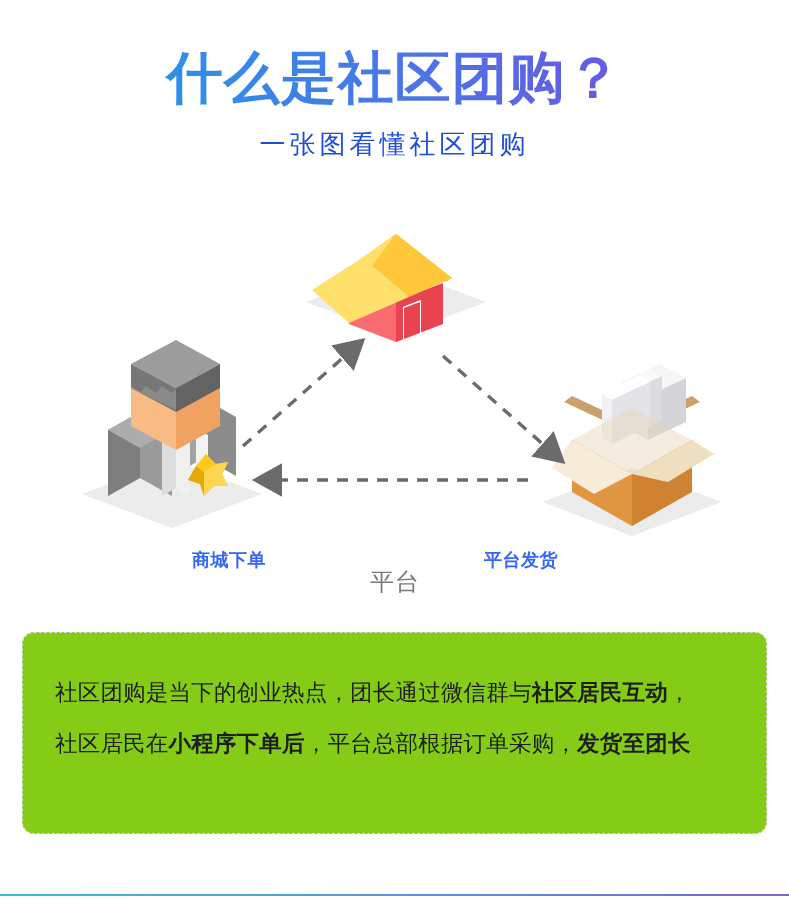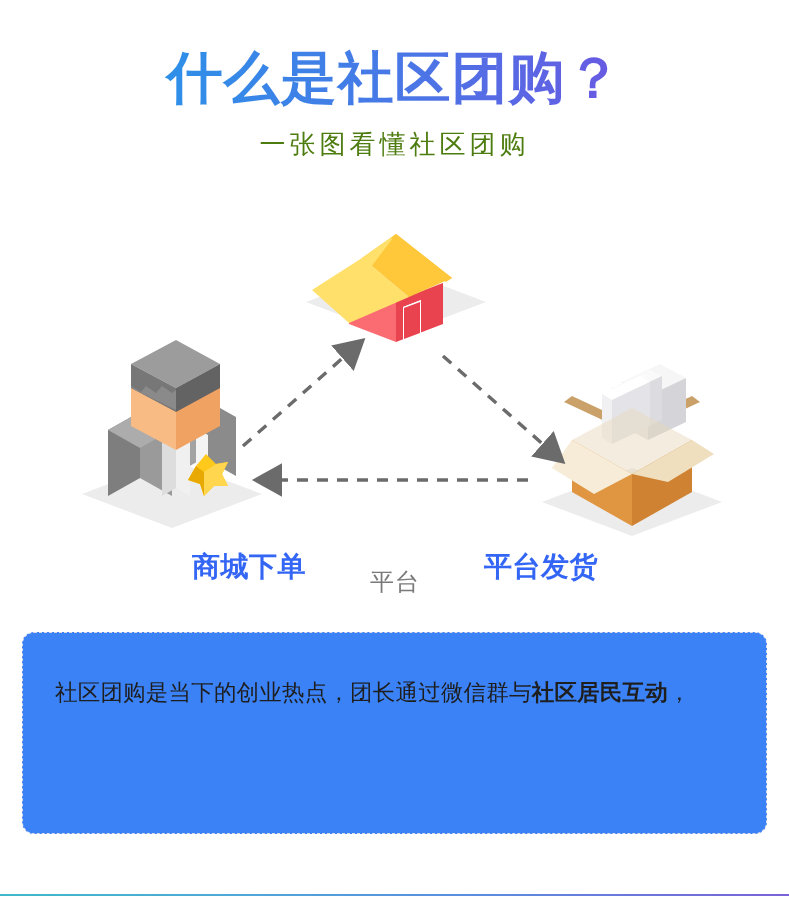--- a/index.html
+++ b/index.html
@@ -40,21 +40,21 @@
     background-clip: text;
     color: transparent;
     -webkit-text-fill-color: transparent;
     white-space: nowrap;
   }
   .sub-title {
     margin: 0;
     padding-top: 17px;
     font-size: 26px;
     line-height: 1.3;
-    color: #4d7c0f;
+    color: #1d4ed8;
     letter-spacing: 4px;
     font-weight: normal;
     white-space: nowrap;
   }
 
   
   .diagram {
     position: absolute;
     top: 196px;
     left: 0;
@@ -62,21 +62,21 @@
     height: 400px;
   }
   .diagram svg {
     display: block;
   }
 
   .diagram-label {
     position: absolute;
     white-space: nowrap;
     font-weight: bold;
-    font-size: 28px;
+    font-size: 18px;
     color: #3366f5;
     letter-spacing: 0.5px;
   }
   .label-mall-order { left: 192px; top: 352px; }
   .label-platform-ship { left: 484px; top: 352px; text-align: center; }
   .label-self-pickup { left: 333px; top: 497px; }
 
   .node-label {
     position: absolute;
     white-space: nowrap;
@@ -90,21 +90,21 @@
   .label-pickup-point { left: 573px; top: 542px; }
 
   
   .desc-box {
     position: absolute;
     left: 22px;
     top: 632px;
     width: 745px;
     box-sizing: border-box;
     height: 202px;
-    background: #3b82f6;
+    background: #84cc16;
     border: 1px dashed #d9dbe8;
     border-radius: 12px;
     padding: 34px 32px 0 32px;
   }
   .desc-line {
     font-size: 22.5px;
     line-height: 51px;
     color: #1e1e1e;
     letter-spacing: 0.2px;
     white-space: nowrap;
@@ -249,17 +249,18 @@
 
     <span class="node-label label-platform">平台</span>
 
     <span class="node-label label-resident">社区居民</span>
 
     <span class="node-label label-pickup-point">团长自提点</span>
   </div>
 
   <div class="desc-box">
     <div class="desc-line"><span>社区团购是当下的创业热点，团长通过微信群与</span><b>社区居民互动</b><span>，</span></div>
+    <div class="desc-line"><span>社区居民在</span><b>小程序下单后</b><span>，平台总部根据订单采购，</span><b>发货至团长</b></div>
   </div>
 
   <div class="bottom-rule"></div>
 
 </div>
 
 </body></html>

